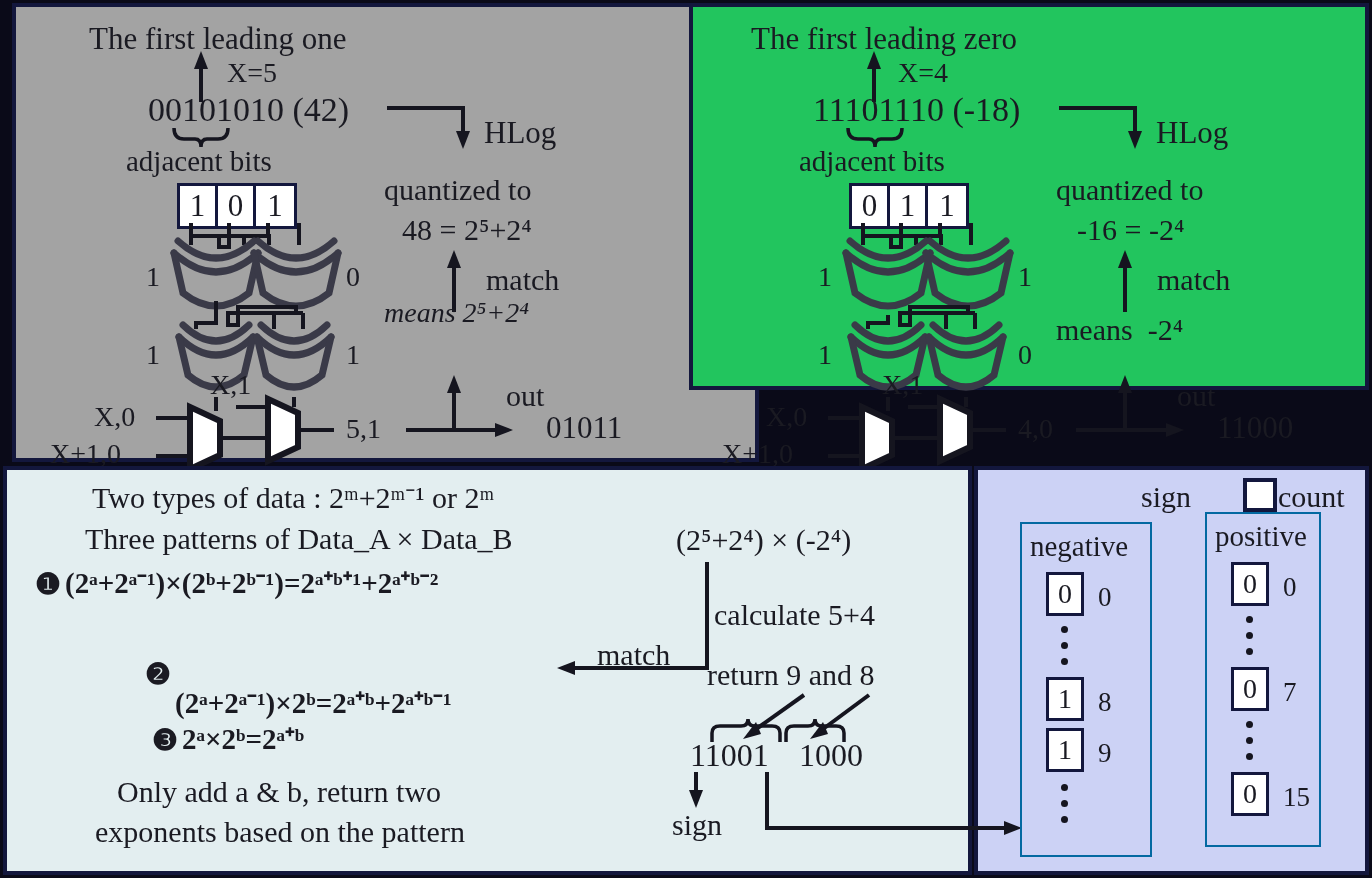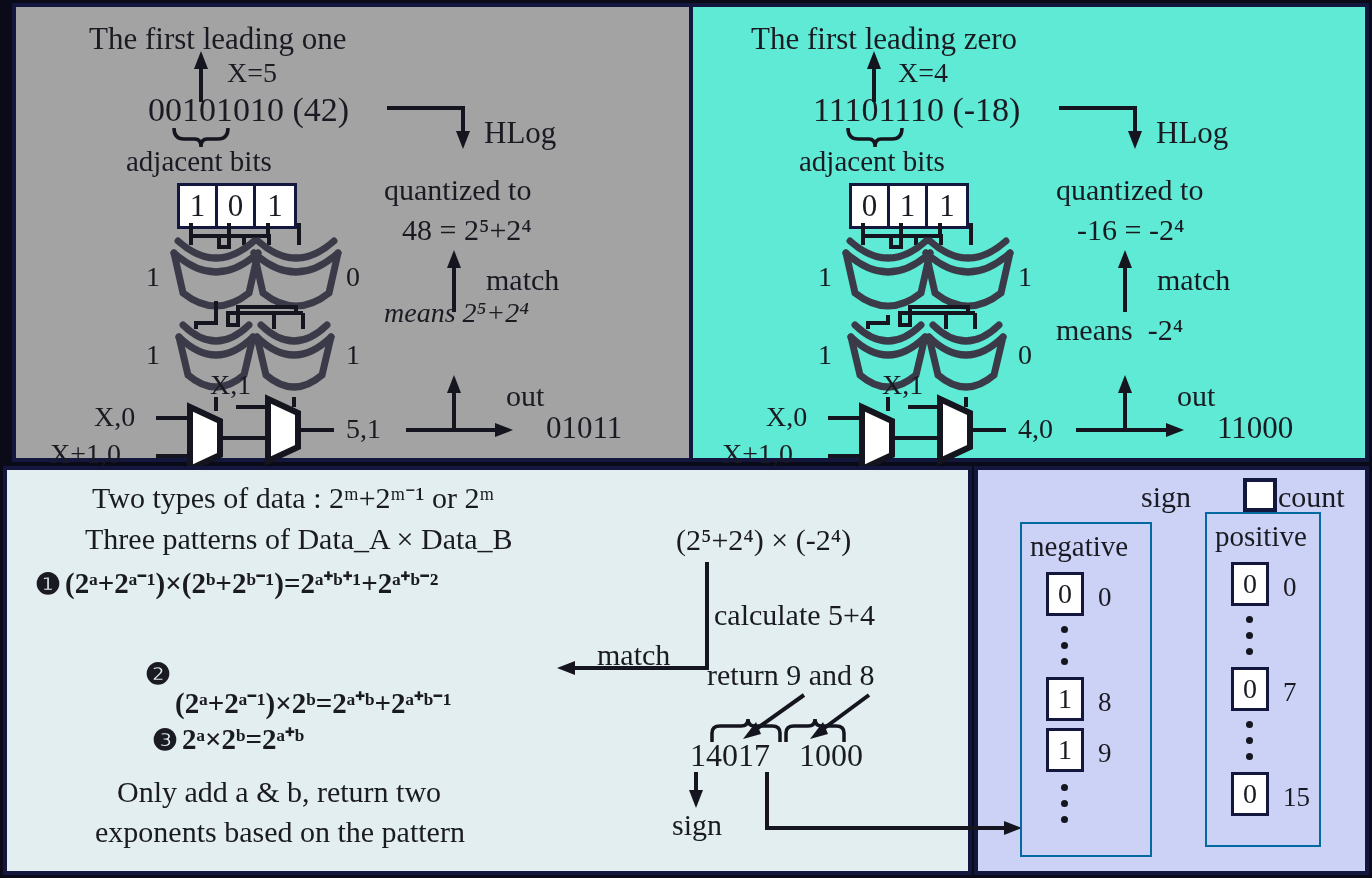--- a/index.html
+++ b/index.html
@@ -1,21 +1,21 @@
 <!DOCTYPE html>
 <html><head>
 <meta charset="utf-8">
 <style>
   html,body{margin:0;padding:0;background:#0a0a18;}
   body{width:1372px;height:878px;overflow:hidden;font-family:"Liberation Serif",serif;}
   #root{position:relative;width:1372px;height:878px;background:#0a0a18;}
 
   .panel{position:absolute;box-sizing:border-box;border:4px solid #13173d;}
   #p-tl{left:3px;top:3px;width:747px;height:459px;background:#a3a3a3;margin-left:9px;}
-  #p-tr{left:689px;top:3px;width:680px;height:459px;background:#5eead4;}
+  #p-tr{left:689px;top:3px;width:680px;height:387px;background:#22c55e;}
   #p-bl{left:3px;top:466px;width:969px;height:409px;background:#e3eef0;}
   #p-br{left:974px;top:466px;width:395px;height:409px;background:#ccd2f5;}
 
   .t{position:absolute;white-space:pre;color:#1a1a22;line-height:1;}
   .bold{font-weight:bold;}
 
   
   .bitrow{position:absolute;display:flex;border:3px solid #13173d;background:#fff;box-sizing:border-box;}
   .bitrow > span{width:38px;height:40px;display:flex;align-items:center;justify-content:center;
      font-size:31px;color:#1a1a22;border-right:3px solid #13173d;box-sizing:border-box;}
@@ -305,21 +305,21 @@
     <div class="t bold" style="left:175px;top:255px;font-size:29px;">2ᵃ×2ᵇ=2ᵃ⁺ᵇ</div>
 
     <div class="t" style="left:110px;top:307px;font-size:30px;">Only add a &amp; b, return two</div>
     <div class="t" style="left:88px;top:347px;font-size:30px;">exponents based on the pattern</div>
 
     <div class="t" style="left:662px;top:55px;font-size:30px;margin-left:7px;">(2⁵+2⁴) × (-2⁴)</div>
     <div class="t" style="left:707px;top:130px;font-size:30px;">calculate 5+4</div>
     <div class="t" style="left:590px;top:170px;font-size:30px;">match</div>
     <div class="t" style="left:700px;top:190px;font-size:30px;">return 9 and 8</div>
 
-    <div class="t" style="left:683px;top:269px;font-size:32px;">14017</div>
+    <div class="t" style="left:683px;top:269px;font-size:32px;">11001</div>
     <div class="t" style="left:768px;top:269px;font-size:32px;margin-left:24px;">1000</div>
 
     <div class="t" style="left:665px;top:340px;font-size:30px;">sign</div>
 
     <svg style="left:0;top:0;width:969px;height:409px;">
 
       <g>
         <path class="lnk" d="M700,92 L700,198 L562,198"></path>
         <path class="arr" d="M550,198 L568,191 L568,205 Z"></path>
       </g>

